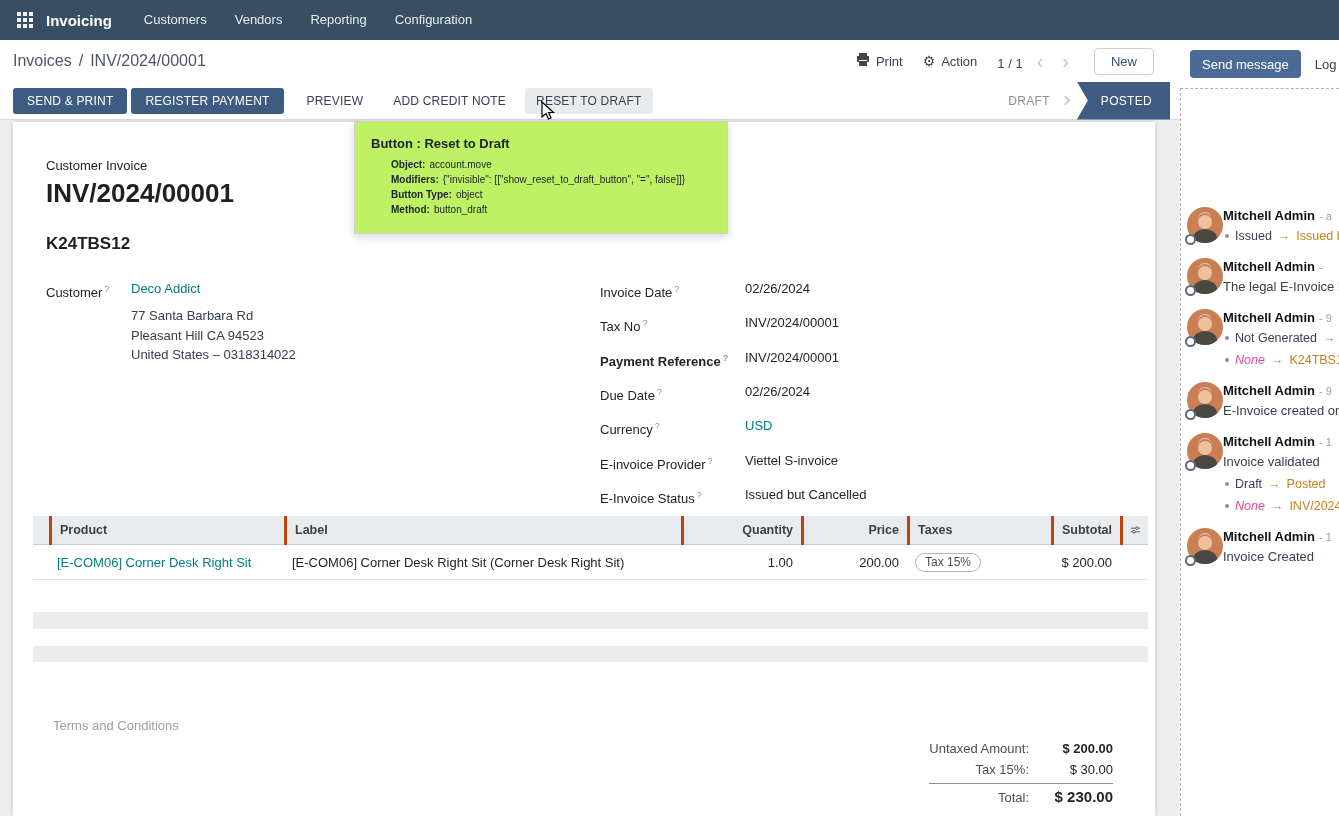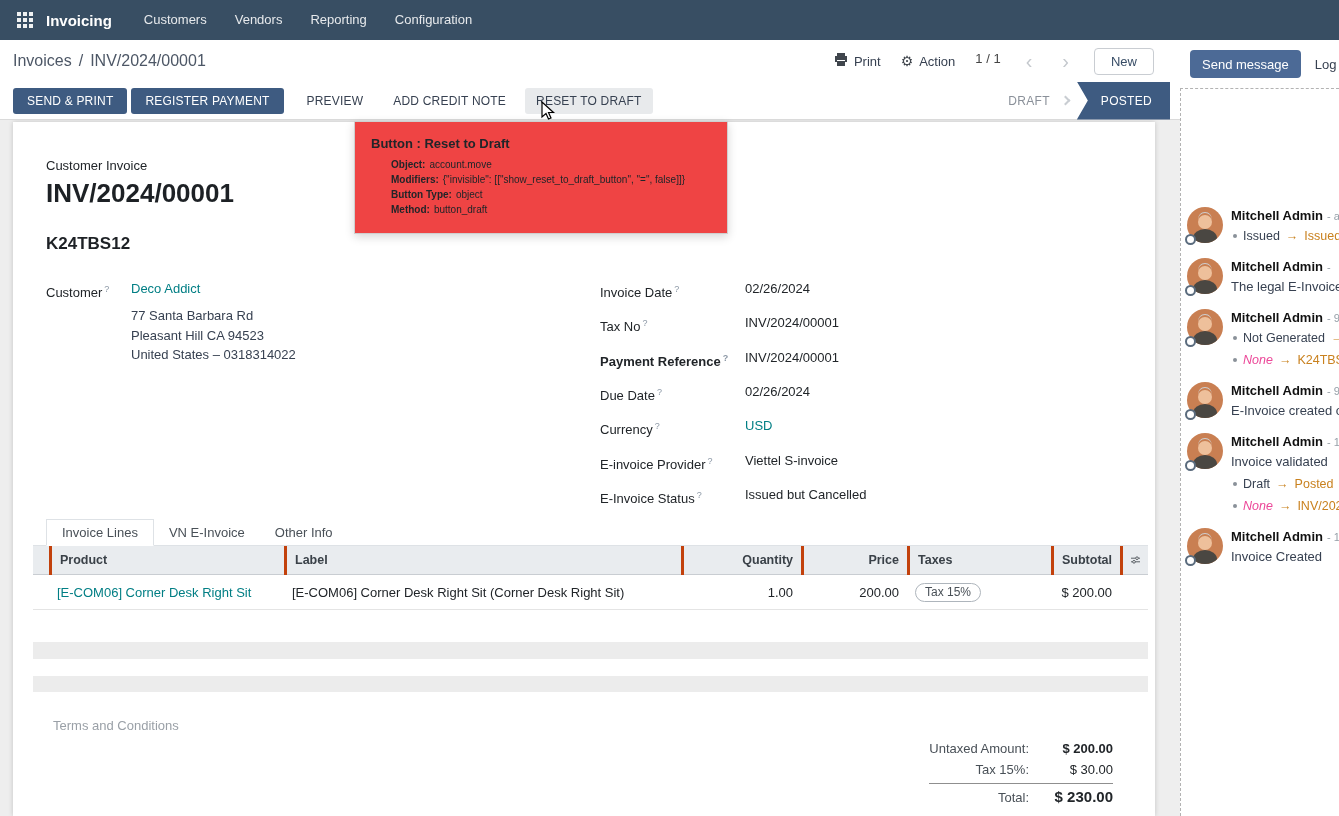--- a/index.html
+++ b/index.html
@@ -15,21 +15,21 @@
   .nav-menu{font-size:13px;color:rgba(255,255,255,.88);padding:0 14px;line-height:40px;cursor:pointer;white-space:nowrap}
 
   
   .cpanel{position:absolute;top:40px;left:0;width:1180px;height:42px;background:#fff;
           display:flex;align-items:center;justify-content:space-between;padding:0 26px 0 13px;z-index:10}
   .breadcrumb{font-size:16px;color:#4d5766;display:flex;gap:7px;align-items:center;white-space:nowrap}
   .bc-parent{cursor:pointer}
   .cp-right{display:flex;align-items:center;gap:20px}
   .cp-btn{display:flex;align-items:center;gap:6px;font-size:13px;color:#374151;cursor:pointer;white-space:nowrap}
   .gear-glyph{font-size:14px;line-height:1;color:#40464d}
-  .pager-group{display:flex;align-items:flex-start;gap:20px}
+  .pager-group{display:flex;align-items:flex-end;gap:9px}
   .pager-val{font-size:13px;color:#444}
   .pg-chev{font-size:20px;color:#c4c8cd;line-height:1;padding:0 5px;cursor:default}
   .new-btn{background:#fff;border:1px solid #c9cdd2;border-radius:4px;padding:5px 16px;font-size:13px;
            color:#384d66;cursor:pointer;font-family:inherit}
 
   
   .statusrow{position:absolute;top:82px;left:0;width:1180px;height:38px;background:#fff;
              border-bottom:1px solid #dadada;display:flex;align-items:center;padding-left:13px;z-index:10}
   .btn-primary{background:var(--primary,#3e5b81);color:#fff;border:none;border-radius:3px;height:26px;
                padding:0 14px;font-size:12px;letter-spacing:.2px;font-family:inherit;cursor:pointer;margin-right:4px;white-space:nowrap}
@@ -95,36 +95,36 @@
   .terms{position:absolute;left:40px;top:596px;color:#9aa0a7;font-size:13px;cursor:pointer}
   .totals{position:absolute;top:616px;right:42px;font-size:13px;color:#495057}
   .trow{display:flex;justify-content:flex-end;align-items:baseline;line-height:21px}
   .tlb{margin-right:2px}
   .tval{width:82px;text-align:right;color:#212529}
   .tval.b{font-weight:bold}
   .trow.total{border-top:1px solid #8f8f8f;margin-top:3px;padding-top:2px}
   .trow.total .tval{font-weight:bold;font-size:15px}
 
   
-  .tooltip{position:absolute;left:354px;top:121px;width:374px;background:#ef4444;border:1px solid #cfcfcf;
+  .tooltip{position:absolute;left:354px;top:121px;width:374px;background:#bef264;border:1px solid #cfcfcf;
            box-shadow:0 3px 9px rgba(0,0,0,.16);padding:14px 16px;z-index:100}
   .tt-title{font-size:13px;font-weight:bold;color:#212529;margin-bottom:8px}
   .tooltip ul{list-style:circle;margin-left:6px;padding-left:14px}
   .tooltip li{font-size:10px;color:#212529;margin-bottom:4px;white-space:nowrap;overflow:hidden}
   .tooltip li b{margin-right:4px}
 
   
   .chatter{position:absolute;left:1180px;top:40px;width:159px;height:776px;background:#fff;z-index:20}
   .chat-top{height:48px;display:flex;align-items:center;gap:14px;padding-left:10px}
   .send-btn{background:var(--send,#4c6a96);color:#fff;border:none;border-radius:4px;height:28px;padding:0 12px;
             font-size:13px;font-family:inherit;cursor:pointer;white-space:nowrap}
   .log-note{font-size:13px;color:#374151;white-space:nowrap;cursor:pointer}
   .chat-body{height:728px;border-top:1px dashed #b3b3b3;border-left:1px dashed #b3b3b3;
              padding:118px 0 0 6px;overflow:hidden}
-  .msg{display:flex;gap:8px;margin-bottom:11px}
+  .msg{display:flex;gap:0;margin-bottom:11px}
   .av-wrap{position:relative;width:36px;height:36px;flex:none}
   .avatar{width:36px;height:36px;border-radius:50%;overflow:hidden;display:block}
   .av-dot{position:absolute;left:-2px;bottom:-2px;width:11px;height:11px;border-radius:50%;background:#fff;
           border:2px solid #5a6b7d}
   .msg-c{white-space:nowrap}
   .msg-head{font-size:13px;line-height:18px;white-space:nowrap}
   .msg-author{font-weight:bold;color:#111}
   .msg-time{font-size:11px;color:#97a0a9;margin-left:4px}
   .msg-body{font-size:13px;color:#374151;line-height:22px;white-space:nowrap}
   .track{display:flex;align-items:center;gap:6px;line-height:22px;font-size:12.5px;color:#374151;white-space:nowrap}
@@ -246,25 +246,20 @@
         <span class="flb"><span>E-invoice Provider</span><sup class="help">?</sup></span>
         <span class="fval">Viettel S-invoice</span>
       </div>
       <div class="frow">
         <span class="flb"><span>E-Invoice Status</span><sup class="help">?</sup></span>
         <span class="fval">Issued but Cancelled</span>
       </div>
     </div>
 
     <div class="notebook">
-      <div class="tabs">
-        <div class="tab active">Invoice Lines</div>
-        <div class="tab">VN E-Invoice</div>
-        <div class="tab">Other Info</div>
-      </div>
 
       <div class="lt-head">
         <div class="lt-cell c-handle"></div>
         <div class="lt-cell c-product">Product</div>
         <div class="lt-cell c-label">Label</div>
         <div class="lt-cell c-qty r">Quantity</div>
         <div class="lt-cell c-price r">Price</div>
         <div class="lt-cell c-tax">Taxes</div>
         <div class="lt-cell c-sub r">Subtotal</div>
         <div class="lt-cell c-opt">

